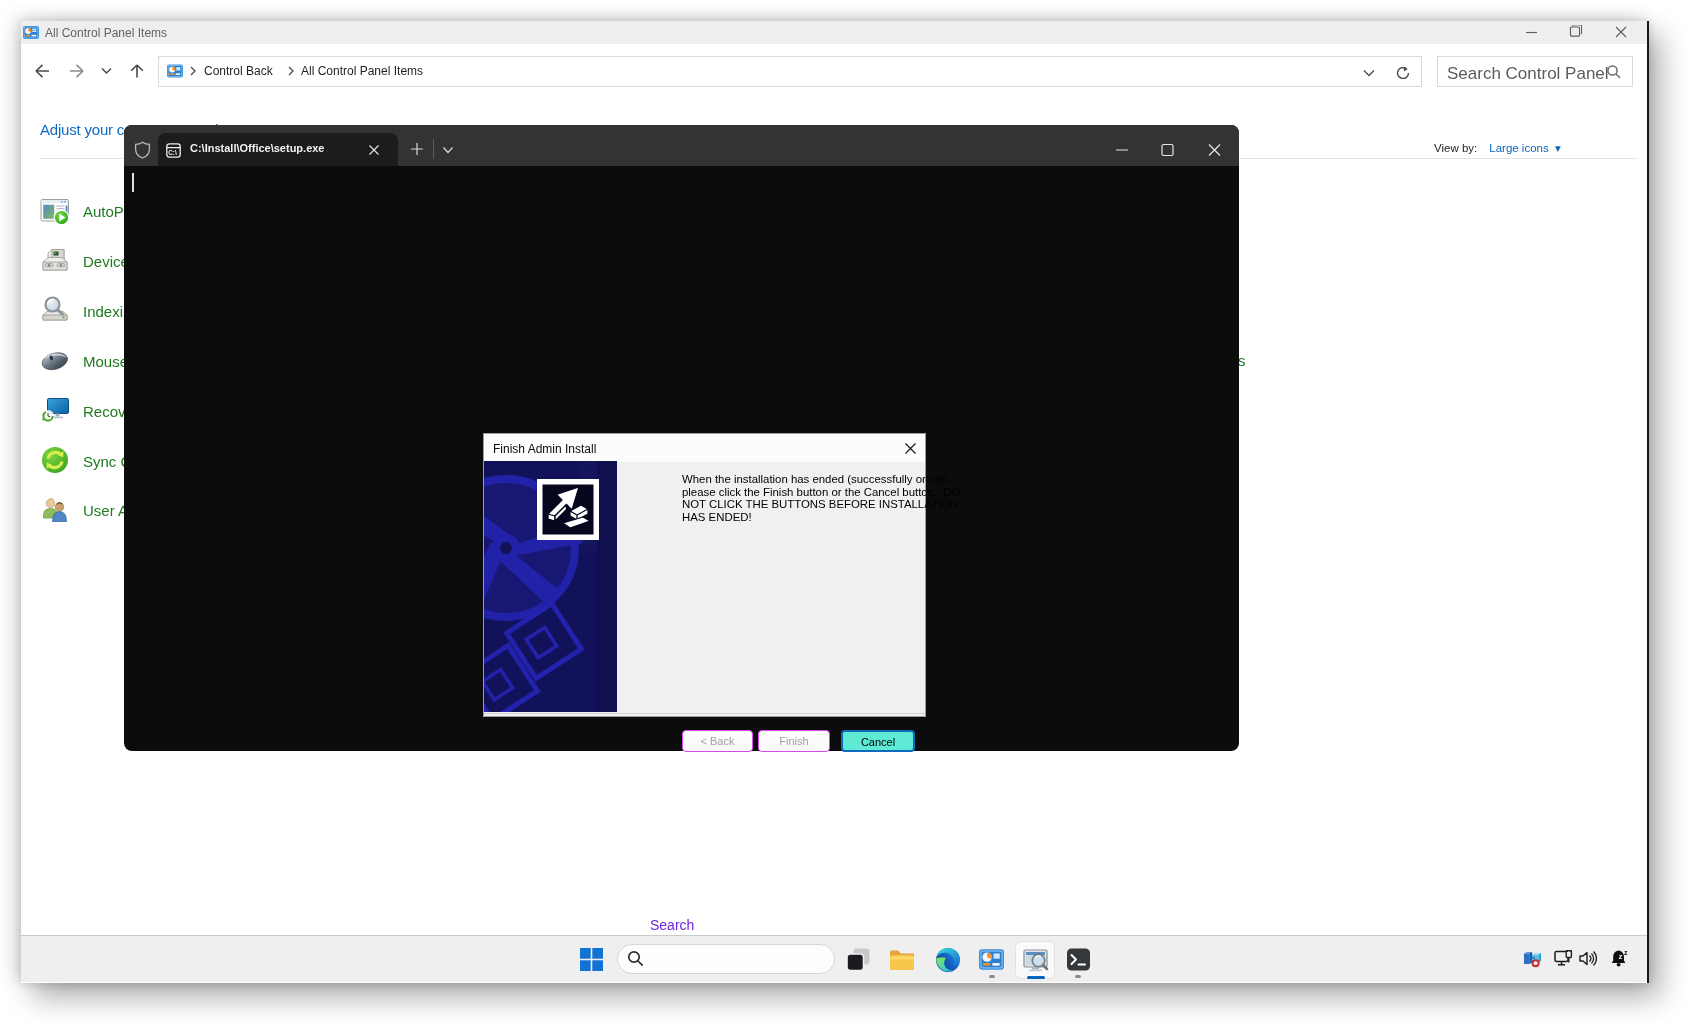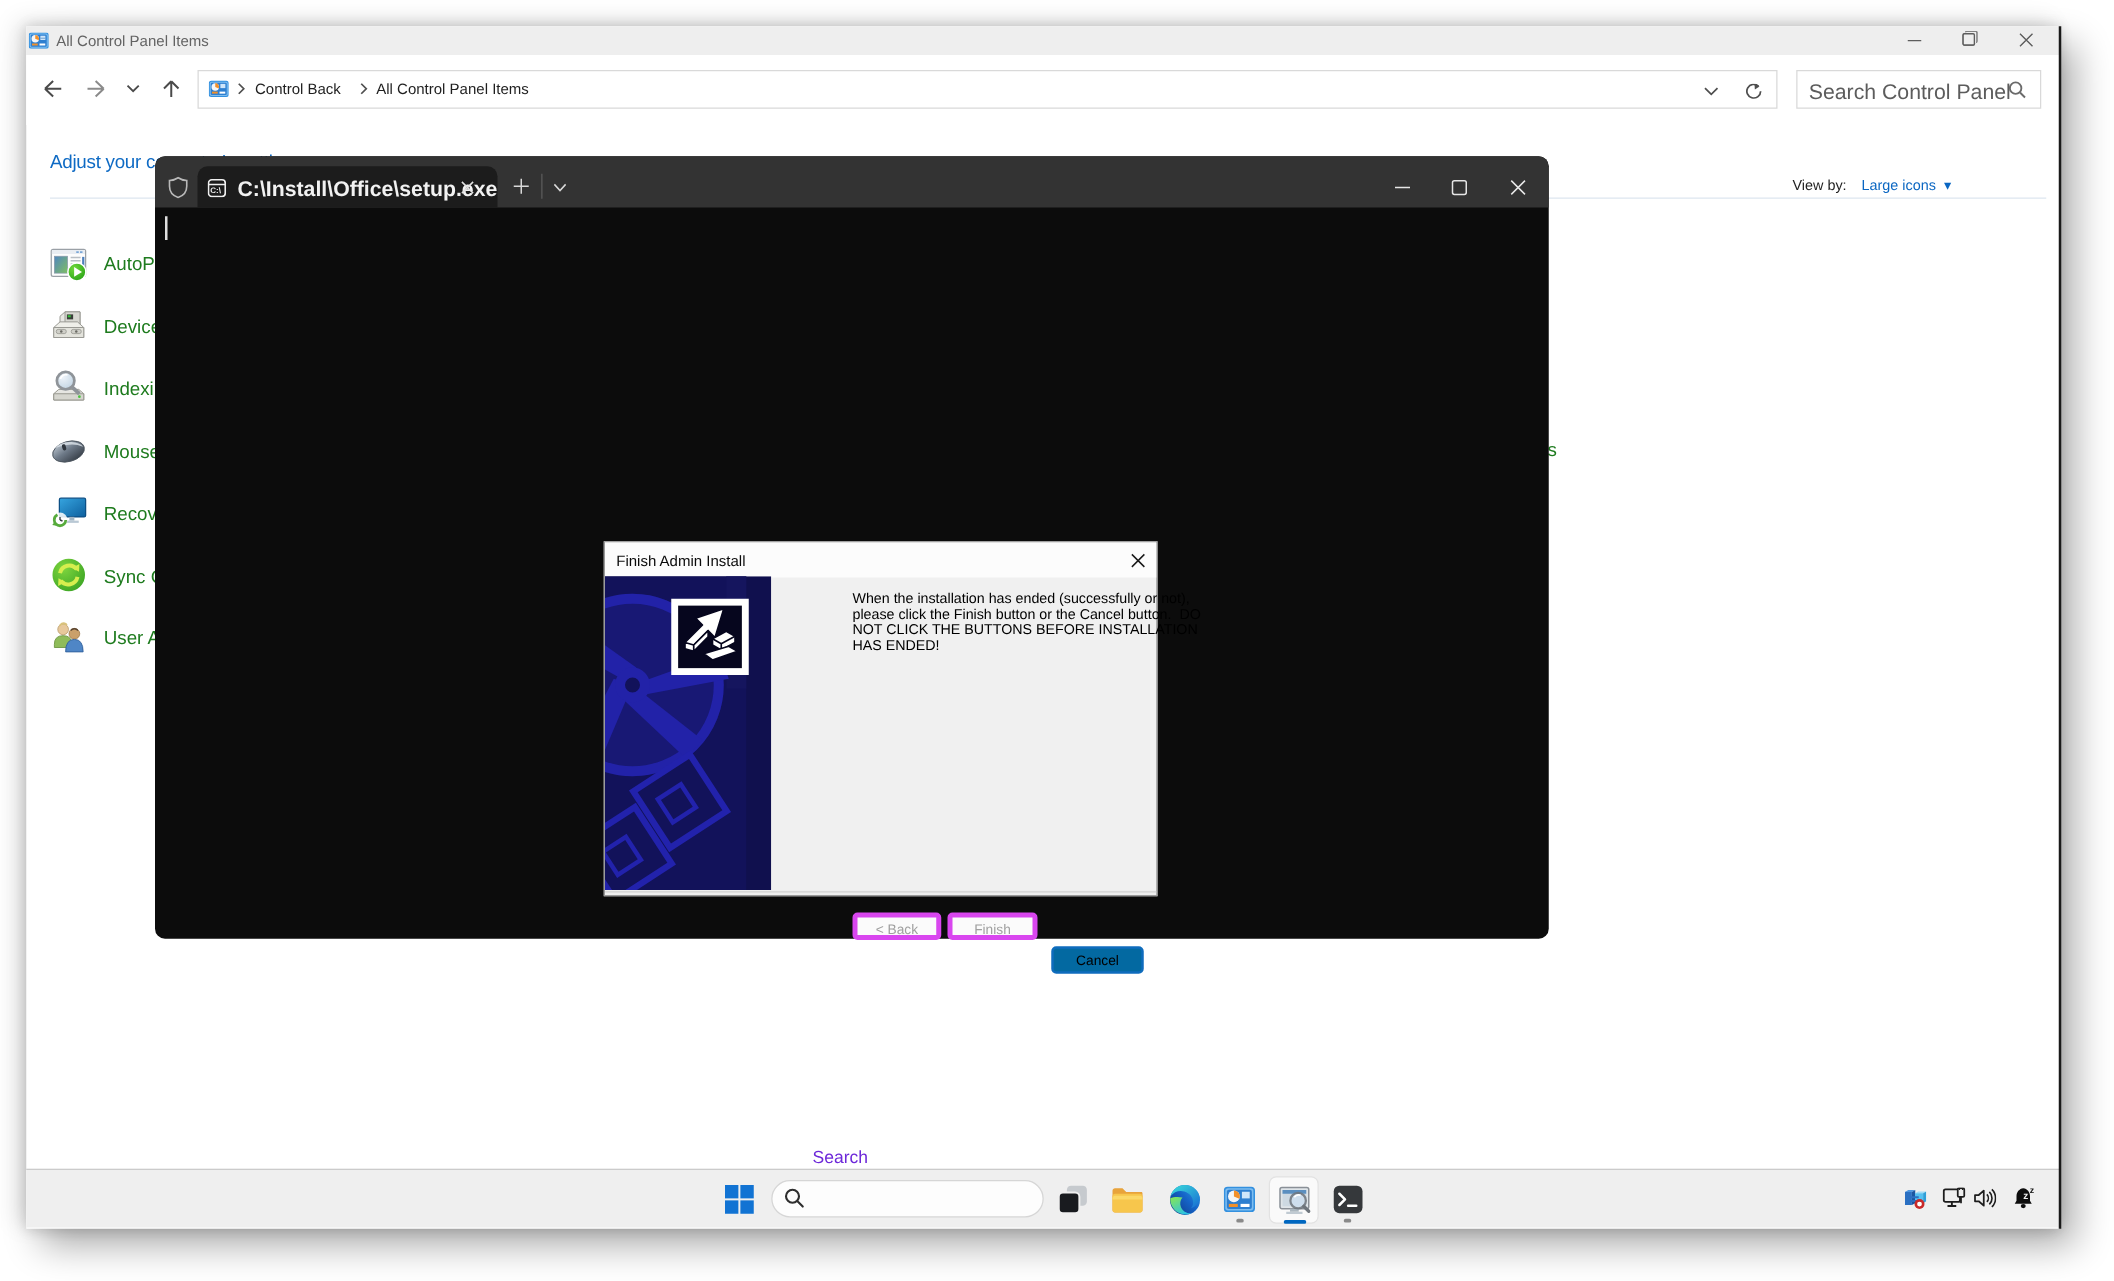--- a/index.html
+++ b/index.html
@@ -22,31 +22,31 @@
 #divider { position:absolute; left:40px; top:158px; width:1597px; height:1px; background:#dde6f0; }
 #viewby { position:absolute; left:1434px; top:141px; font-size:11.5px; color:#1f1f1f; }
 #viewby b { color:#0a66c2; font-weight:normal; margin-left:12px; }
 .cpitem { position:absolute; left:40px; width:30px; height:30px; }
 .cplabel { position:absolute; left:83px; font-size:15px; color:#1e7b1e; white-space:nowrap; }
 #sfrag { position:absolute; left:1238px; top:352px; font-size:15px; color:#1e7b1e; }
 
 #term { position:absolute; left:124px; top:125px; width:1115px; height:626px; background:#0c0c0c; border-radius:8px; overflow:hidden; }
 #tabbar { position:absolute; left:0; top:0; width:100%; height:41px; background:#333333; }
 #tab { position:absolute; left:34px; top:8px; width:240px; height:33px; background:#1c1c1c; border-radius:8px 8px 0 0; }
-#tabtitle { position:absolute; left:66px; top:17px; font-size:17px; font-weight:bold; color:#f2f2f2; white-space:nowrap; }
+#tabtitle { position:absolute; left:66px; top:17px; font-size:11px; font-weight:bold; color:#f2f2f2; white-space:nowrap; }
 #cursor { position:absolute; left:8px; top:48px; width:2px; height:19px; background:#dfdfdf; }
 
 #dlg { position:absolute; left:483px; top:433px; width:443px; height:284px; background:#f0f0f0; border:1px solid #9b9b9b; }
 #dlgtitle { position:absolute; left:0; top:0; width:100%; height:28px; background:#fcfcfc; }
 #dlgtitletext { position:absolute; left:9px; top:8px; font-size:12px; color:#0a0a0a; }
 #dlgtext { position:absolute; left:150px; top:39px; width:283px; font-size:11.4px; line-height:12.7px; color:#000;margin-left:48px; }
 #dlgsep { position:absolute; left:0; top:279px; width:100%; height:1px; background:#d2d2d2; }
 .dbtn { position:absolute; top:296px; height:22px; font-size:11px; text-align:center; line-height:20px; border-radius:4px; }
-.dbtn.dis { background:#fbfbfb; border:4px solid #d946ef; color:#a0a0a0; }
-#btncancel { left:357px; width:74px; background:#0369a1; border:2px solid #0f6cbd; color:#000;margin-top:27px; }
+.dbtn.dis { background:#fbfbfb; border:1px solid #d946ef; color:#a0a0a0; }
+#btncancel { left:357px; width:74px; background:#5eead4; border:2px solid #0f6cbd; color:#000; }
 
 #taskbar { position:absolute; left:21px; top:935px; width:1627px; height:47px; background:#efefef; border-top:1px solid #cbcbcb; }
 #searchpill { position:absolute; left:617px; top:944px; width:218px; height:30px; border-radius:15px; background:#fdfdfd; border:1px solid #d6d6d6; }
 #searchpilltext { position:absolute; left:650px; top:917px; font-size:14px; color:#6d28d9; }
 .tbicon { position:absolute; top:947px; width:25px; height:25px; }
 #activebox { position:absolute; left:1015px; top:941px; width:40px; height:38px; background:#fafafa; border:1px solid #e2e2e2; border-radius:6px; }
 .dash { position:absolute; top:975px; width:6px; height:3px; border-radius:2px; background:#8a8a8a; }
 #activedash { position:absolute; left:1027px; top:976px; width:18px; height:3px; border-radius:2px; background:#0067c0; }
 #rightedge { position:absolute; left:1647px; top:21px; width:2px; height:962px; background:#191919; }
 </style>

